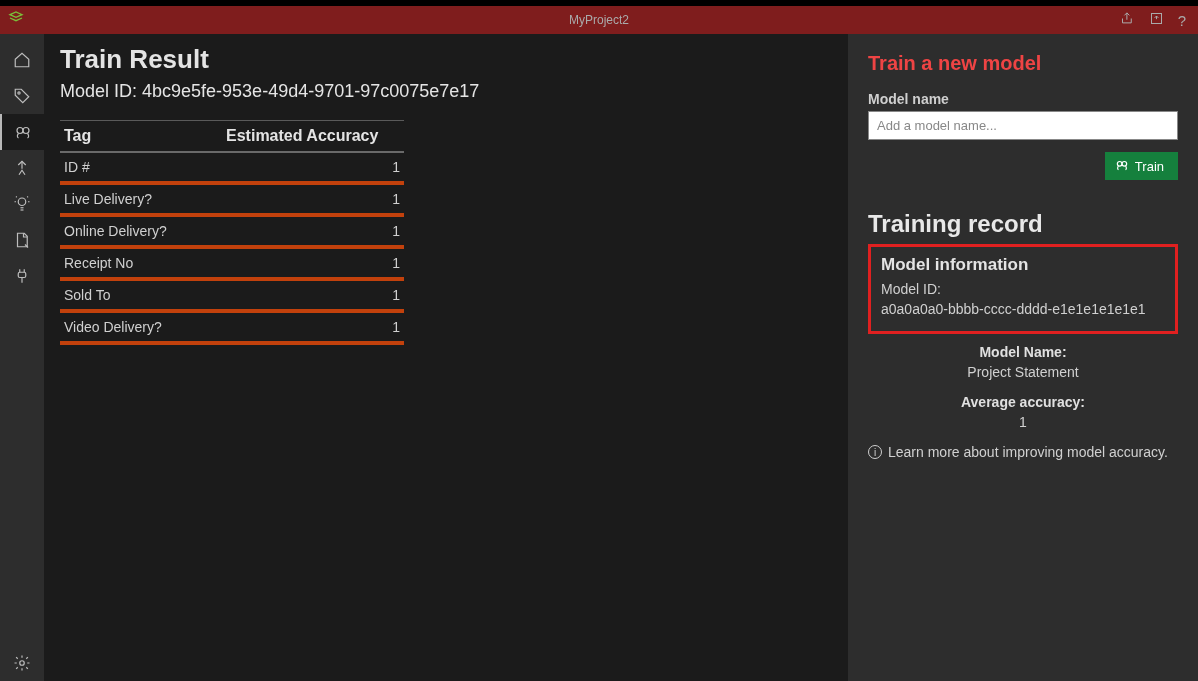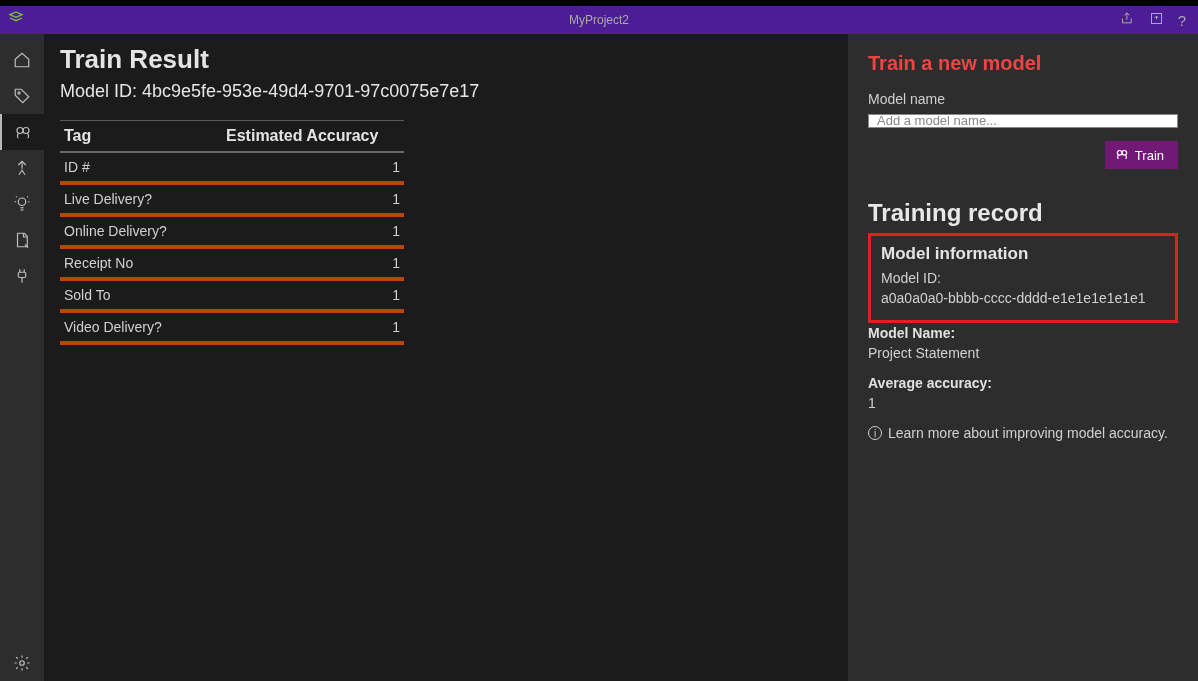--- a/index.html
+++ b/index.html
@@ -10,21 +10,21 @@
     font-family: "Segoe UI", sans-serif;
     color: #cfcfcf;
     overflow: hidden;
   }
   .topstrip {
     height: 6px;
     background: #000;
   }
   .titlebar {
     height: 28px;
-    background: #4c1d95;
+    background: #7f1d1d;
     display: flex;
     align-items: center;
     position: relative;
   }
   .titlebar .logo-icon {
     margin-left: 8px;
     color: #7bbf3a;
   }
   .titlebar .title {
     position: absolute;
@@ -127,62 +127,63 @@
   .rightpanel h4 {
     font-size: 17px;
     font-weight: 600;
     color: #e4e4e4;
     margin-bottom: 6px;
   }
   .field-label {
     font-size: 14px;
     color: #cfcfcf;
     margin-bottom: 4px;
+    font-weight: bold;
   }
   .model-name-input {
     width: 100%;
-    height: 14px;
+    height: 29px;
     background: #fff;
     border: 1px solid #888;
     padding: 0 8px;
     font-size: 13px;
     color: #333;
     font-family: inherit;
   }
   .model-name-input::placeholder { color: #888; }
   .train-row {
     display: flex;
     justify-content: flex-end;
     margin-top: 12px;
   }
   .train-btn {
-    background: #701a75;
+    background: #15803d;
     color: #fff;
     border: none;
     height: 28px;
     padding: 0 14px 0 10px;
     font-size: 13px;
     display: flex;
     align-items: center;
     gap: 6px;
     cursor: pointer;
     font-family: inherit;
   }
   .train-btn svg { width: 14px; height: 14px; }
   .info-box {
     border: 3px solid #e02020;
     padding: 8px 10px 10px 10px;
-    margin-bottom: 2px;
+    margin-bottom: 10px;
   }
   .info-line {
     font-size: 14px;
     color: #d0d0d0;
     margin-bottom: 4px;
   }
-  .section-block { margin-bottom: 14px; }
+  .section-block { margin-bottom: 14px; text-align: center; }
   .section-block .label {
     font-size: 14px;
     font-weight: 600;
     color: #e0e0e0;
     margin-bottom: 4px;
   }
   .section-block .value {
     font-size: 14px;
     color: #d0d0d0;
   }

